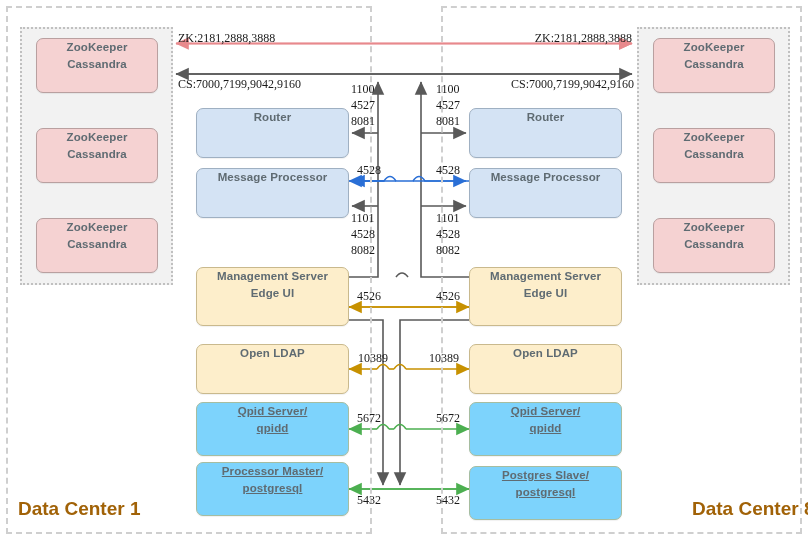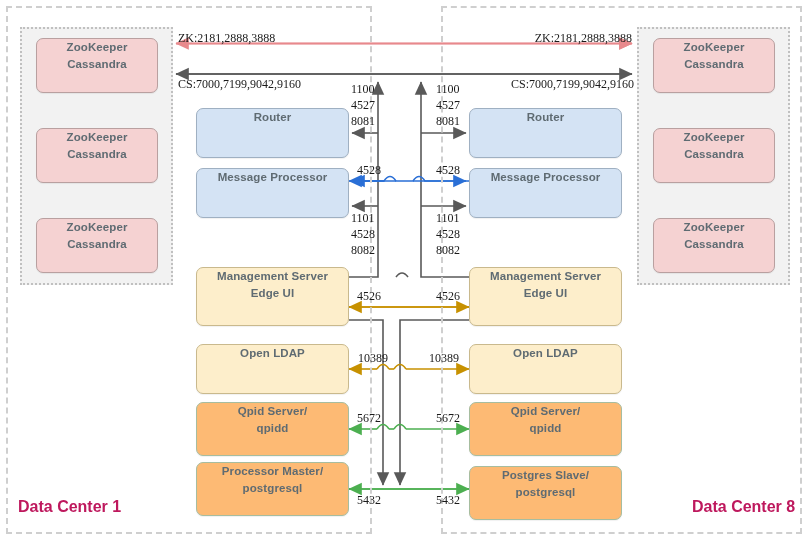--- a/index.html
+++ b/index.html
@@ -25,42 +25,42 @@
     font-weight:bold;
     color:#5f6b72;
     line-height:1.45;
     letter-spacing:.1px;
     box-shadow:0 1px 1px rgba(0,0,0,.06);
   }
   .node span{display:block;}
   .n-pink  {background:#f5d2d2;border-color:#b9a0a0;}
   .n-blue  {background:#d4e3f4;border-color:#9fb0c2;}
   .n-yellow{background:#fdeecb;border-color:#c9b98d;}
-  .n-green {background:#fdba74;border-color:#a6bda0;}
+  .n-green {background:#7dd3fc;border-color:#a6bda0;text-decoration:underline;}
 
   
   .zk-group{
     position:absolute;
     box-sizing:border-box;
     background:#f2f2f2;
     border:2px dotted #c0c0c0;
   }
 
   
   .dc-frame{
     position:absolute;
     box-sizing:border-box;
     border:2px dashed #cfcfcf;
     background:transparent;
   }
   .dc-label{
     position:absolute;
-    font-size:16px;
+    font-size:19px;
     font-weight:bold;
-    color:#be185d;
+    color:#a16207;
     white-space:nowrap;
   }
 
   
   .plabel{
     position:absolute;
     font-family:Liberation Serif, serif;
     font-size:12px;
     color:#1a1a1a;
     white-space:pre;

